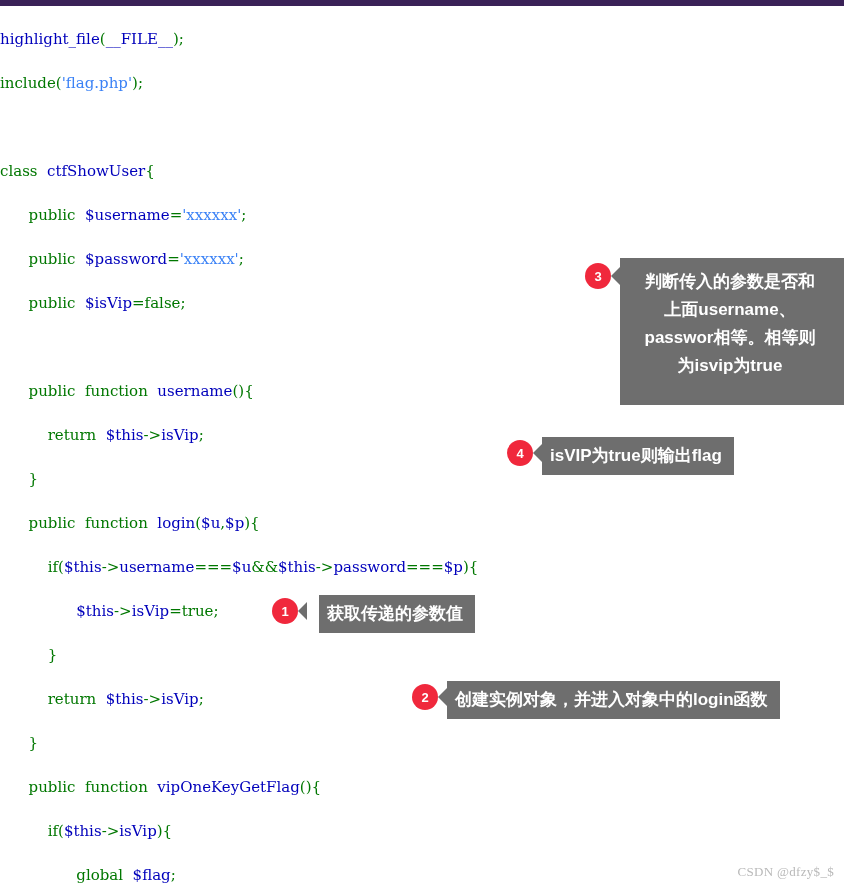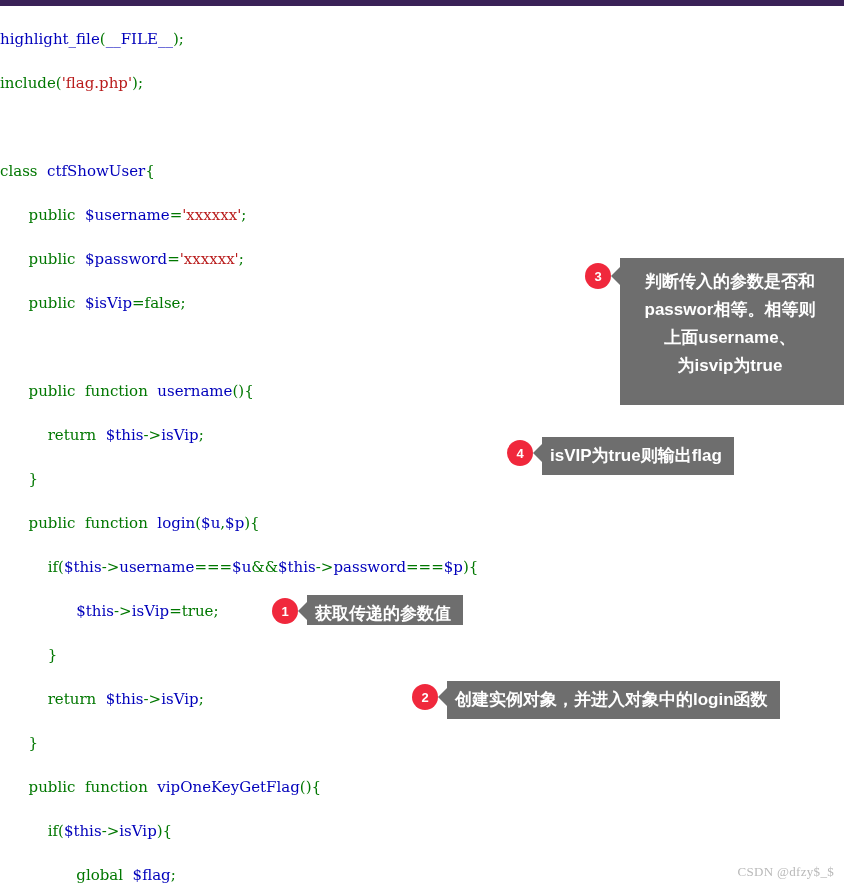--- a/index.html
+++ b/index.html
@@ -19,21 +19,21 @@
     position:absolute;left:0;top:6px;width:844px;
     font-family:"DejaVu Serif", serif;
     font-size:15px;
     line-height:22px;
     white-space:pre;
     letter-spacing:0px;
   }
   .ln{height:22px;}
   .kw{color:#007700;}
   .var{color:#0000BB;}
-  .str{color:#b91c1c;}
+  .str{color:#3b82f6;}
   .op{color:#007700;}
   
   .callout{
     position:absolute;
     display:flex;
     align-items:flex-start;
   }
   .badge{
     width:26px;height:26px;border-radius:50%;
     background:#f0283c;
@@ -74,21 +74,21 @@
   #callout-3 .bubble{width:212px;height:147px;padding-top:10px;}
   
   #callout-4{left:507px;top:437px;}
   #callout-4 .badge{margin-top:3px;}
   #callout-4 .arrow{margin-top:7px;}
   #callout-4 .bubble{height:38px;line-height:22px;padding-top:8px;white-space:nowrap;}
   
   #callout-1{left:272px;top:595px;}
   #callout-1 .badge{margin-top:3px;}
   #callout-1 .arrow{margin-top:7px;}
-  #callout-1 .bubble{height:30px;line-height:22px;padding-top:8px;white-space:nowrap;}
+  #callout-1 .bubble{height:38px;line-height:22px;padding-top:8px;white-space:nowrap;margin-left:12px;}
   
   #callout-2{left:412px;top:681px;}
   #callout-2 .badge{margin-top:3px;}
   #callout-2 .arrow{margin-top:7px;}
   #callout-2 .bubble{height:38px;line-height:22px;padding-top:8px;white-space:nowrap;}
 
   #watermark{
     position:absolute;right:10px;bottom:8px;
     color:#b9b9b9;
     font-family:Liberation Serif, serif;
@@ -142,22 +142,22 @@
 
 
 
 </div>
 
 <div class="callout" id="callout-3">
   <div class="badge">3</div>
   <div class="arrow"></div>
   <div class="bubble">
       <div>判断传入的参数是否和</div>
+      <div>上面username、</div>
       <div>passwor相等。相等则</div>
-      <div>上面username、</div>
       <div>为isvip为true</div>
     </div>
 </div>
 
 <div class="callout" id="callout-4">
   <div class="badge">4</div>
   <div class="arrow"></div>
   <div class="bubble">isVIP为true则输出flag</div>
 </div>
 

